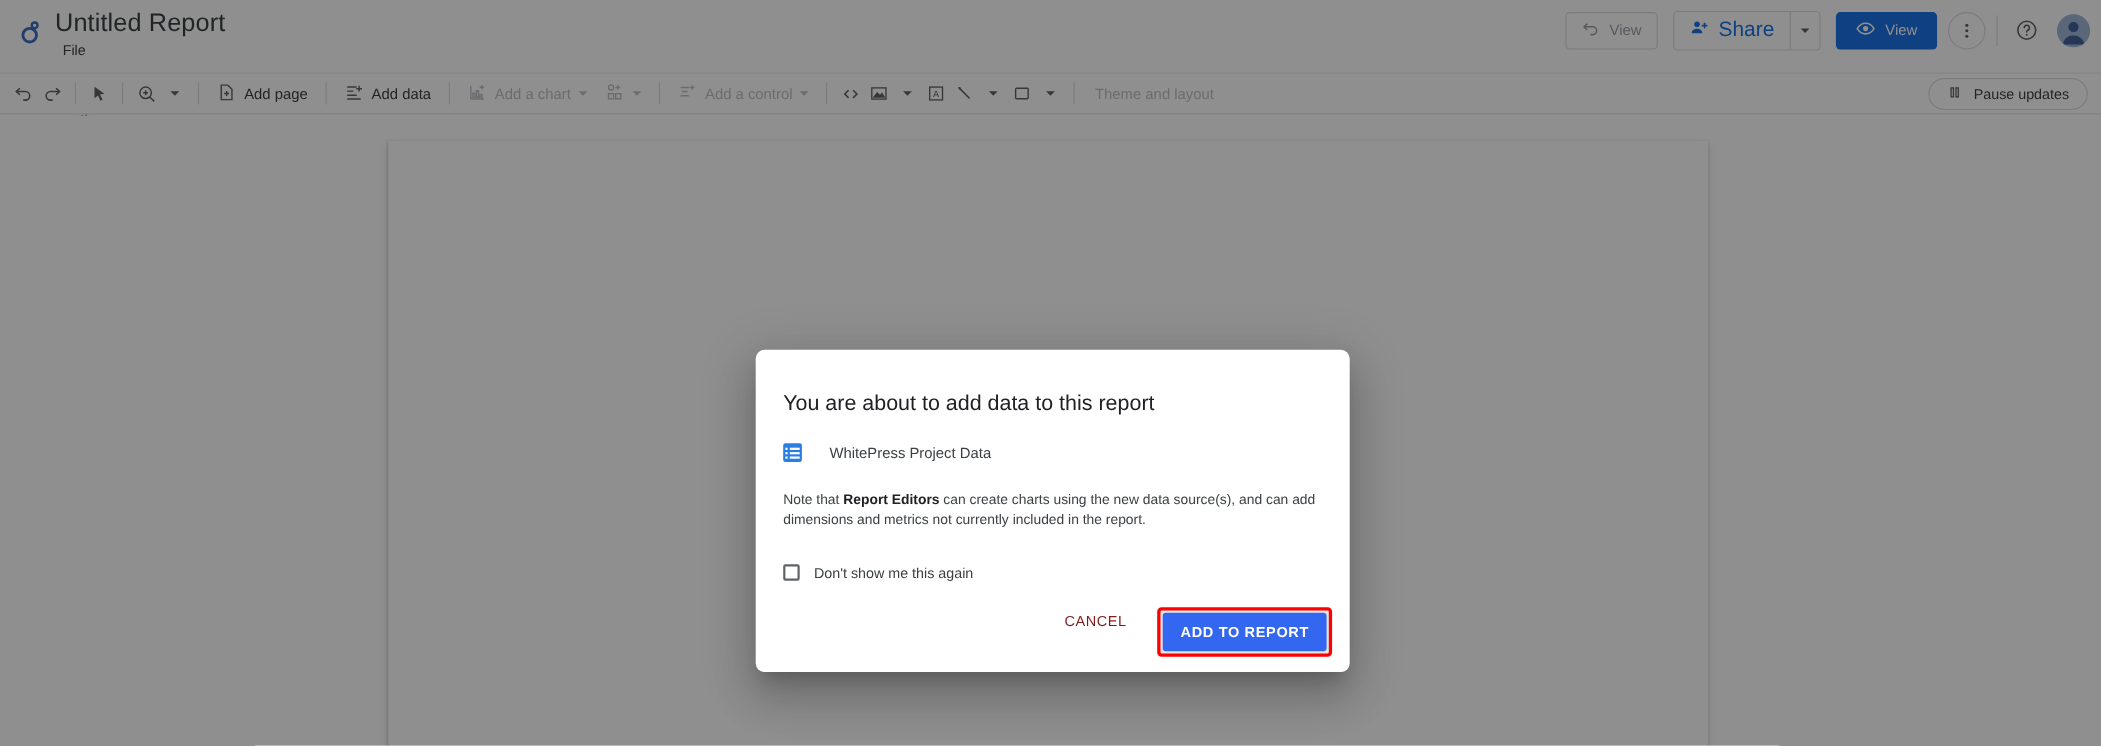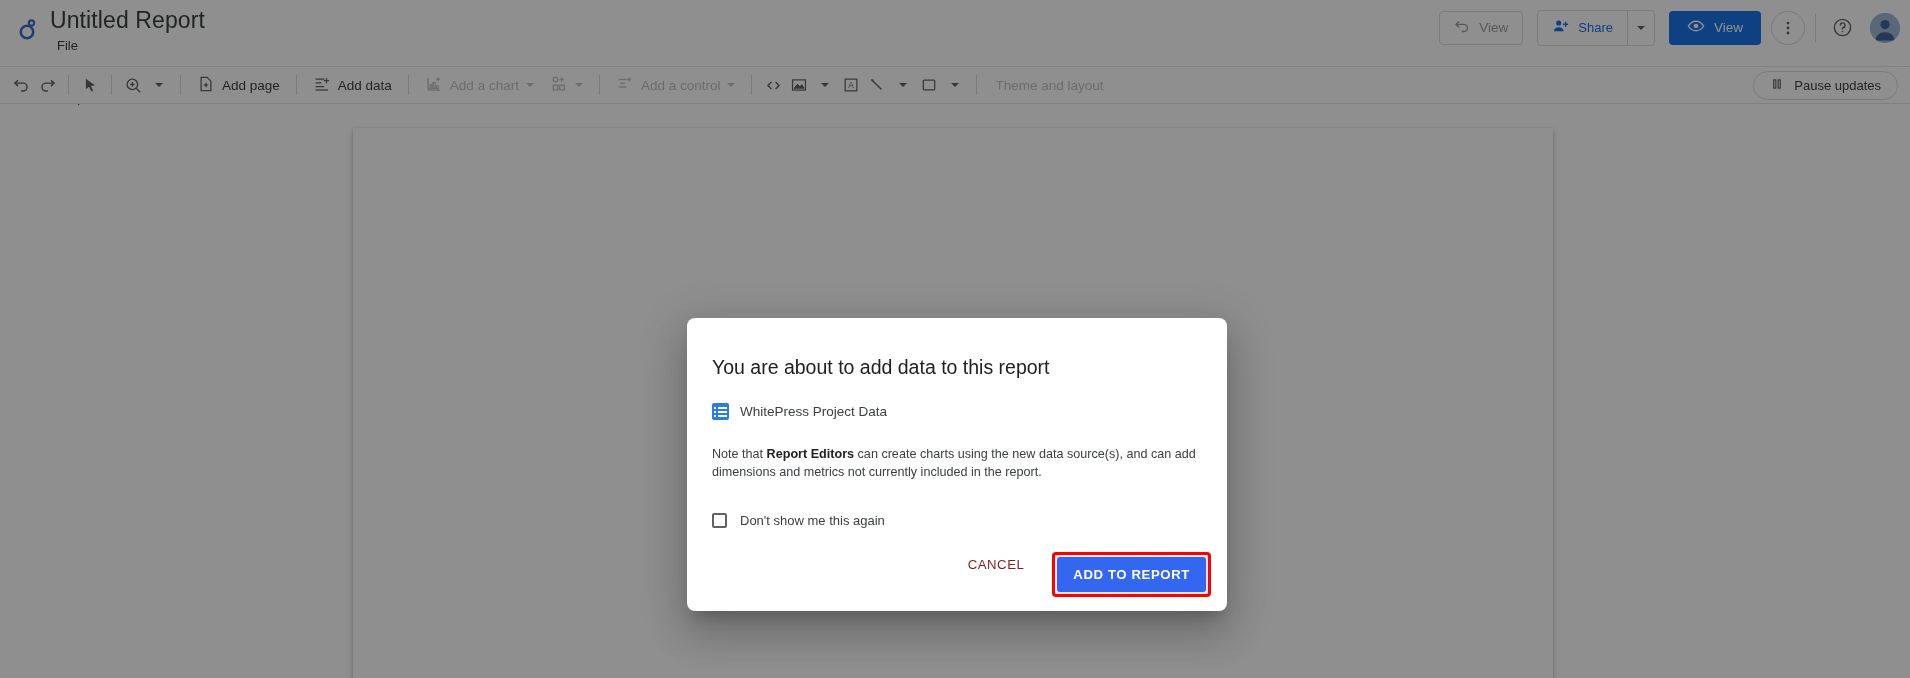--- a/index.html
+++ b/index.html
@@ -89,21 +89,21 @@
     border: 1px solid #dadce0;
     border-radius: 4px;
     overflow: hidden;
     margin-right: 14px;
     background: #fff;
   }
   .btn-share {
     display: flex; align-items: center; gap: 8px;
     padding: 0 14px;
     color: #1a73e8;
-    font-size: 13px;
+    font-size: 19px;
     cursor: pointer;
   }
   .share-caret {
     display: flex; align-items: center; justify-content: center;
     width: 26px;
     border-left: 1px solid #dadce0;
     cursor: pointer;
   }
   .btn-view {
     display: flex; align-items: center; gap: 9px;
@@ -257,21 +257,21 @@
     color: #202124;
     font-weight: 400;
     line-height: 26px;
     white-space: nowrap;
   }
   .ds-row {
     position: absolute;
     left: 25px; top: 85px;
     display: flex;
     align-items: center;
-    gap: 11px;
+    gap: 25px;
   }
   .ds-icon {
     width: 17px; height: 17px;
     background: #2a7de1;
     border-radius: 2px;
     display: flex; flex-direction: column;
     justify-content: center;
     gap: 2px;
     padding: 3px 2px;
     box-sizing: border-box;

